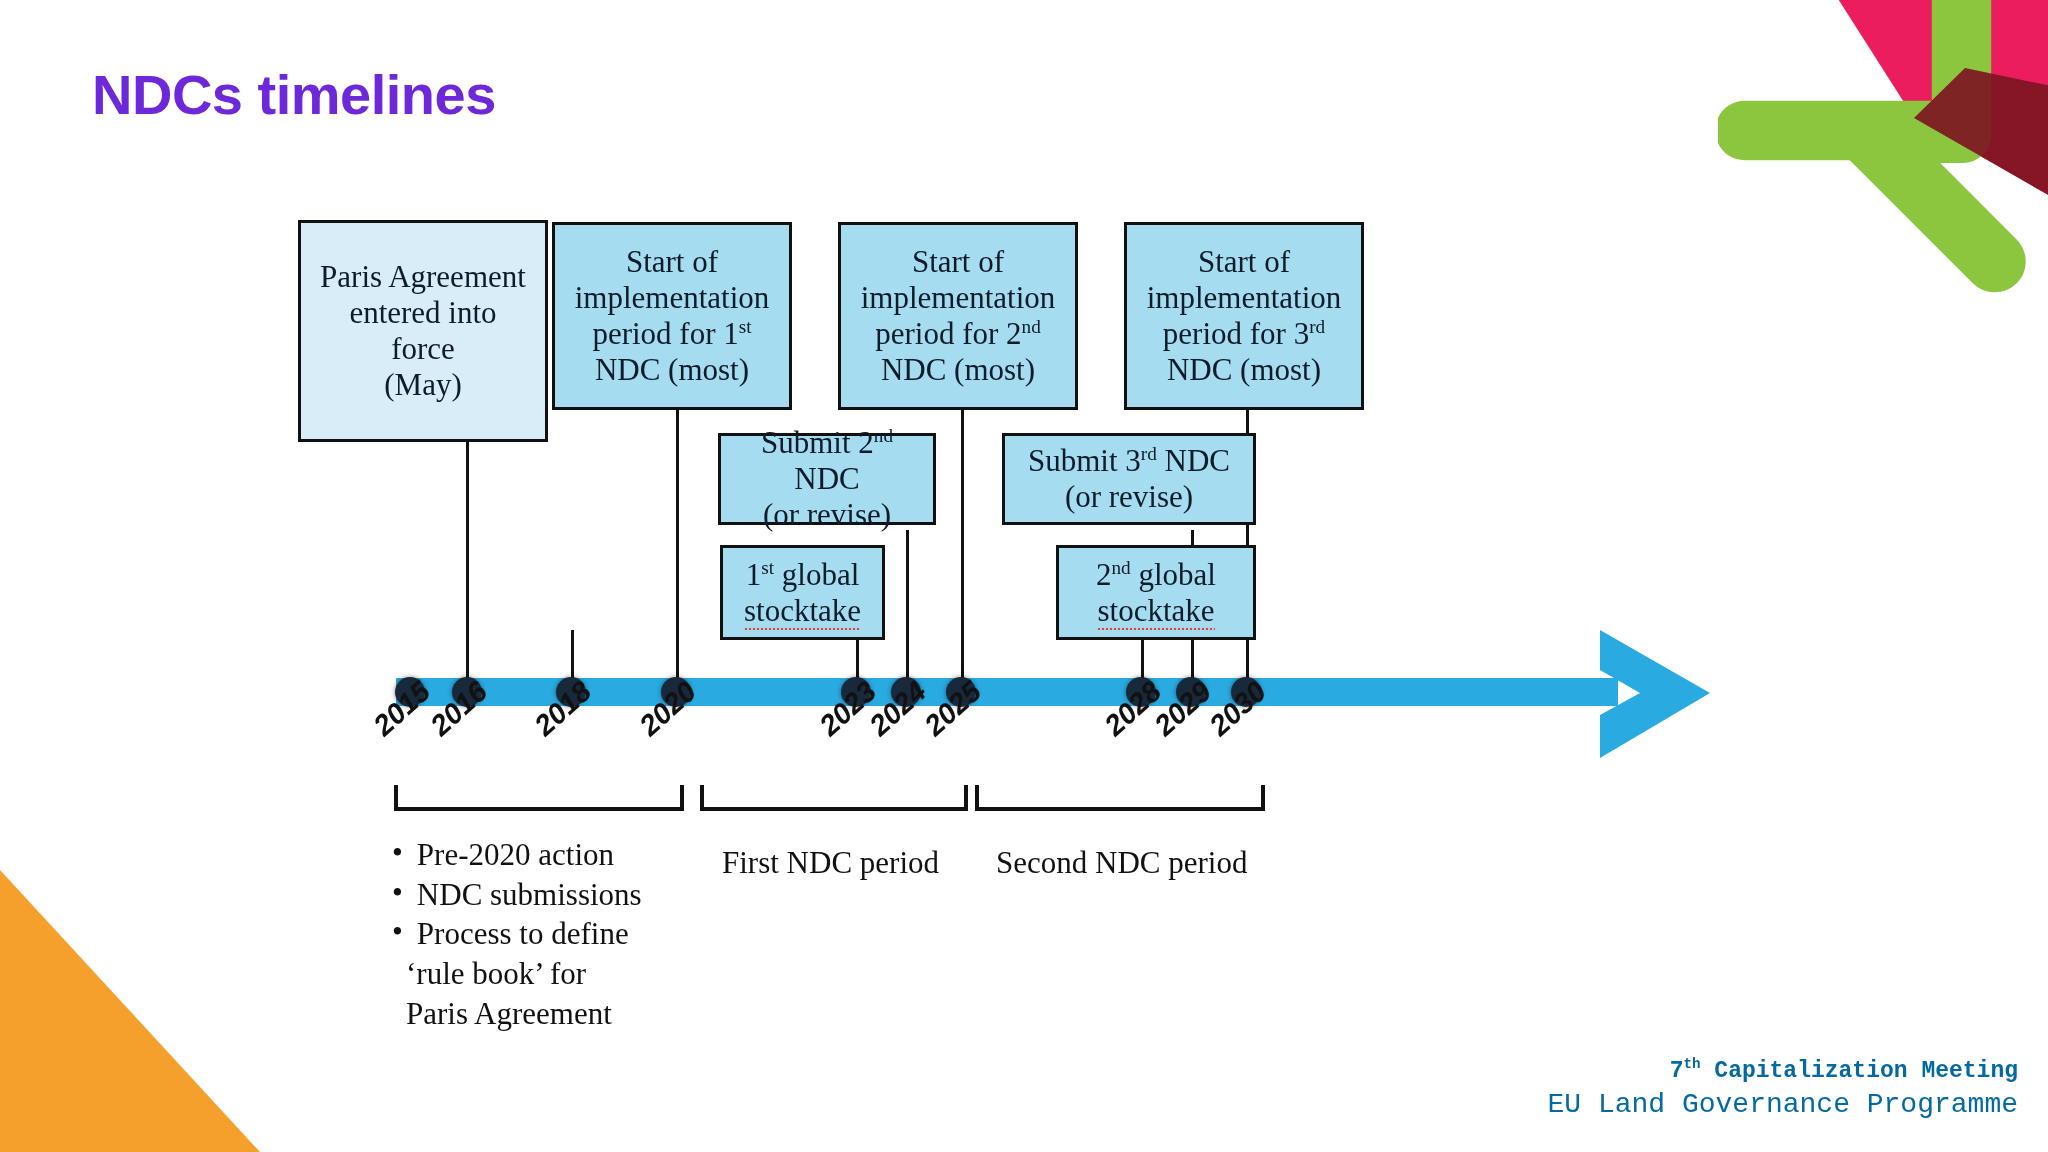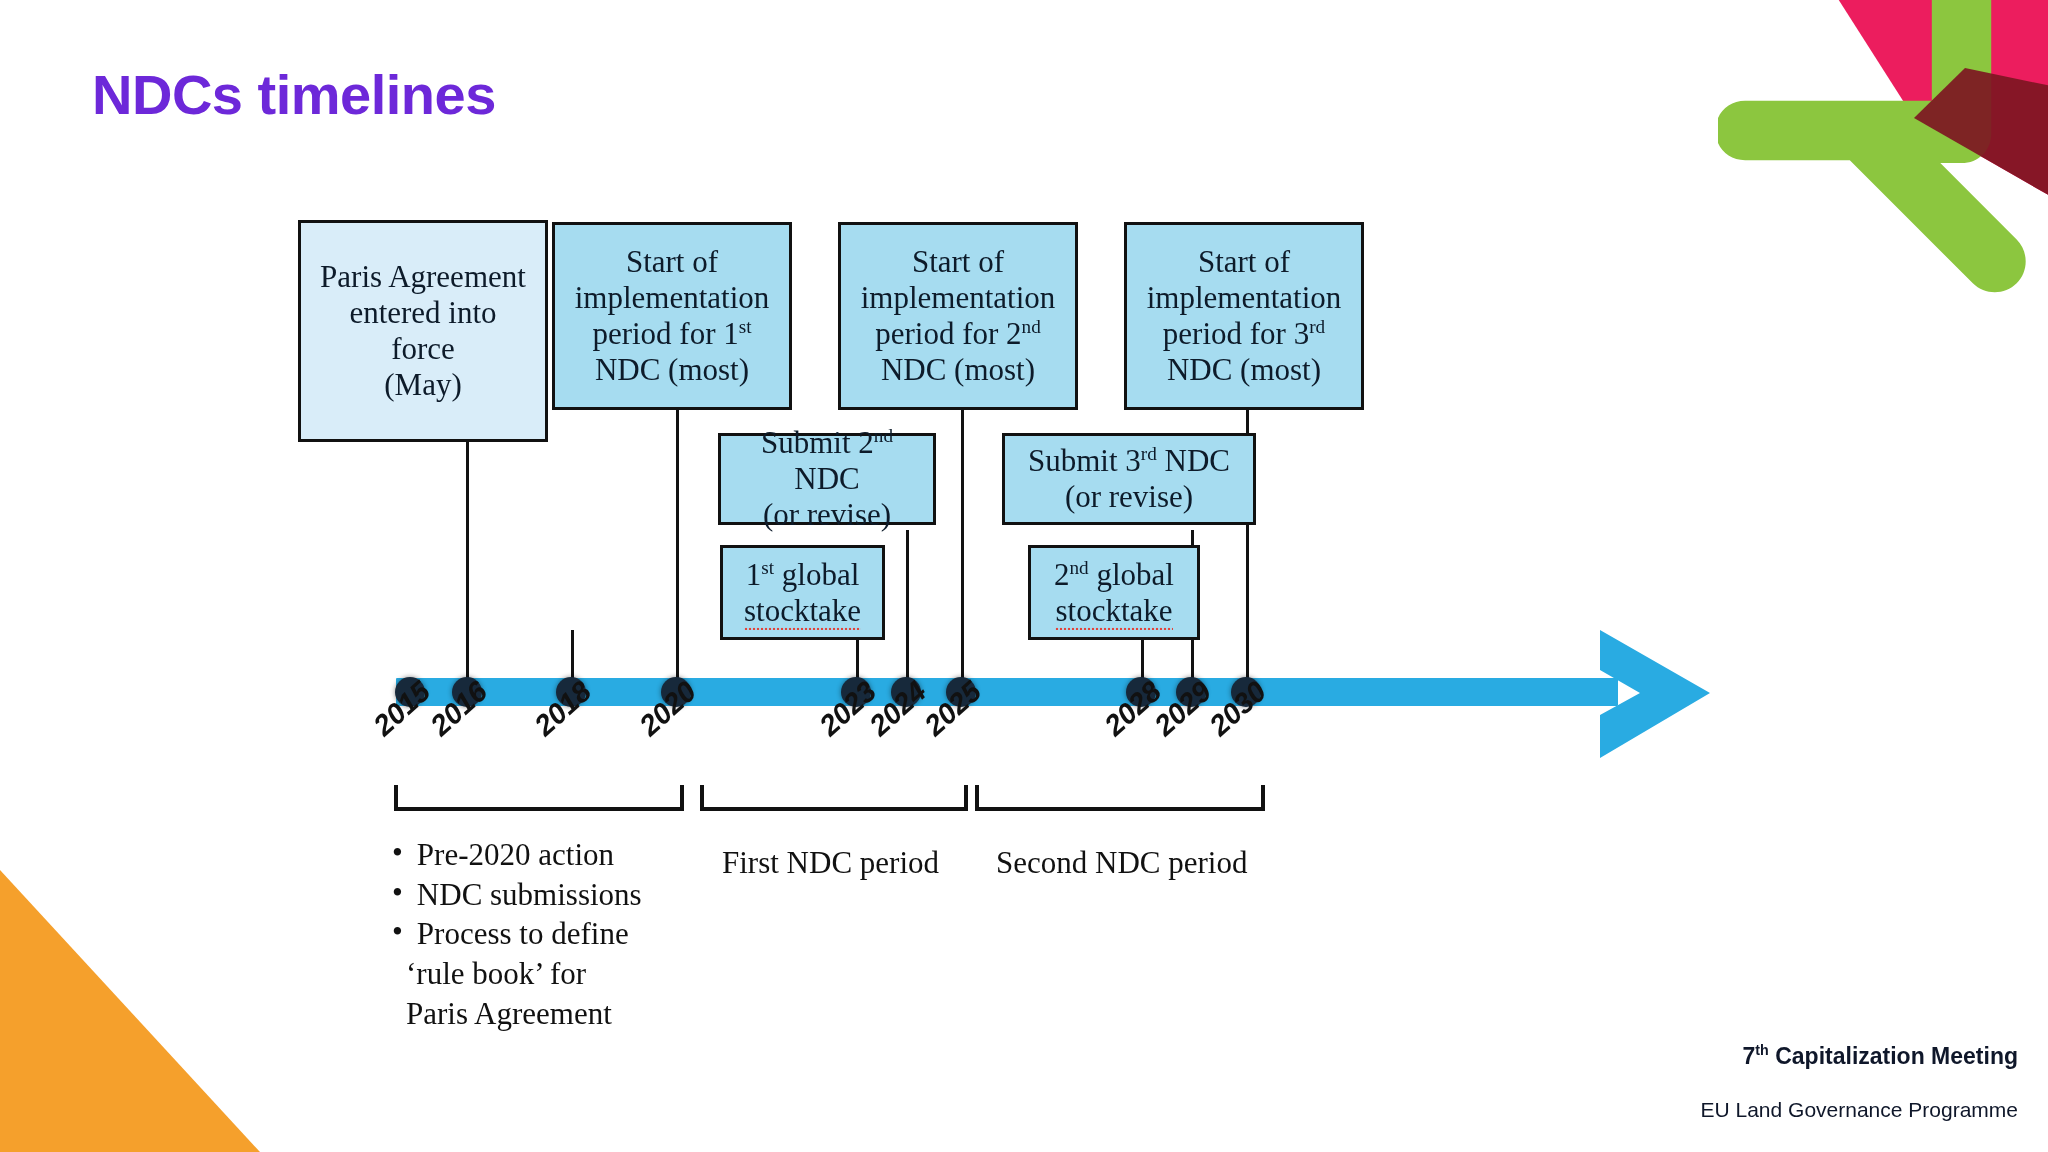--- a/index.html
+++ b/index.html
@@ -42,35 +42,34 @@
     color: #6d28d9;
     white-space: nowrap;
   }
 
   
   #footer {
     position: absolute;
     right: 30px;
     bottom: 28px;
     text-align: right;
-    font-family: Liberation Sans, sans-serif;
-    color: #0f172a;
+    font-family: Liberation Mono, monospace;
+    color: #0369a1;
     line-height: 1.35;
   }
   #footer .line1 {
     font-weight: bold;
     font-size: 23px;
     white-space: nowrap;
   }
   #footer .line1 sup { font-size: 0.62em; vertical-align: super; }
   #footer .line2 {
     font-weight: normal;
-    font-size: 21px;
-    white-space: nowrap;
-    margin-top: 24px;
+    font-size: 28px;
+    white-space: nowrap;
   }
 
   
   #diagram {
     position: absolute;
     left: 0; top: 0;
     width: 2048px; height: 1152px;
   }
 
   
@@ -253,21 +252,21 @@
 
     <div class="evbox fill-mid" style="left:838px; top:222px; width:240px; height:188px; font-size:31px;">
       <span class="txt">
         <span>Start of</span><br>
         <span>implementation</span><br>
         <span><span>period for 2</span><sup>nd</sup></span><br>
         <span>NDC (most)</span>
       </span>
     </div>
 
-    <div class="evbox fill-mid" style="left:1028px; top:545px; width:172px; height:95px; font-size:31px;">
+    <div class="evbox fill-mid" style="left:1056px; top:545px; width:200px; height:95px; font-size:31px;">
       <span class="txt">
         <span><span>2</span><sup>nd</sup><span> global</span></span><br>
         <span class="squiggle">stocktake</span>
       </span>
     </div>
 
     <div class="evbox fill-mid" style="left:1002px; top:433px; width:254px; height:92px; font-size:31px;">
       <span class="txt">
         <span><span>Submit 3</span><sup>rd</sup><span> NDC</span></span><br>
         <span>(or revise)</span>

